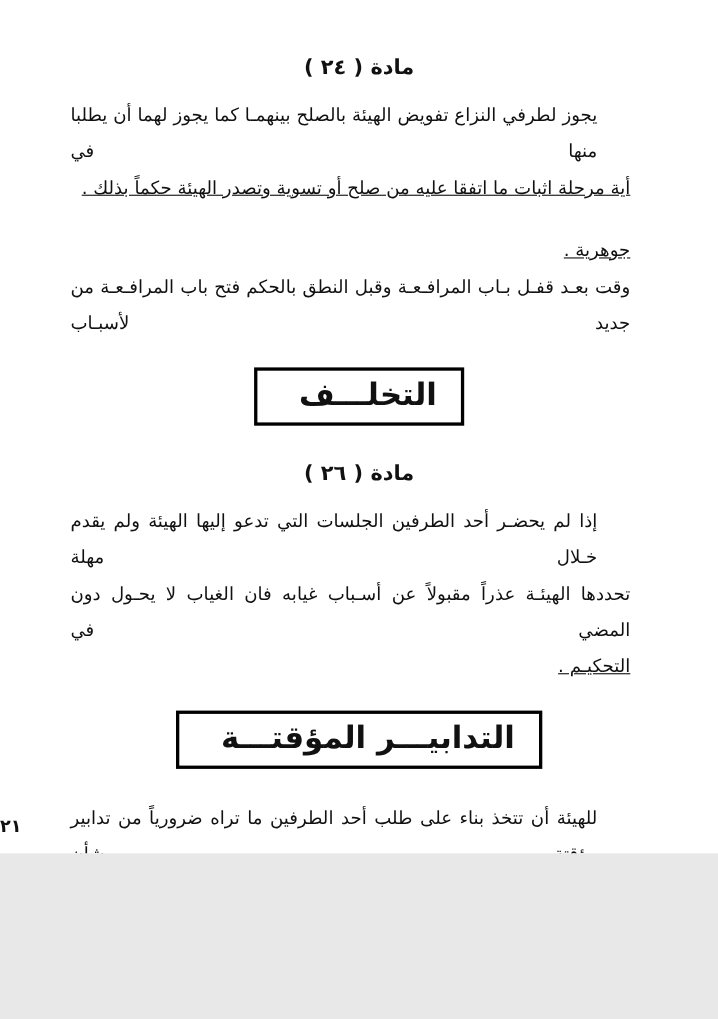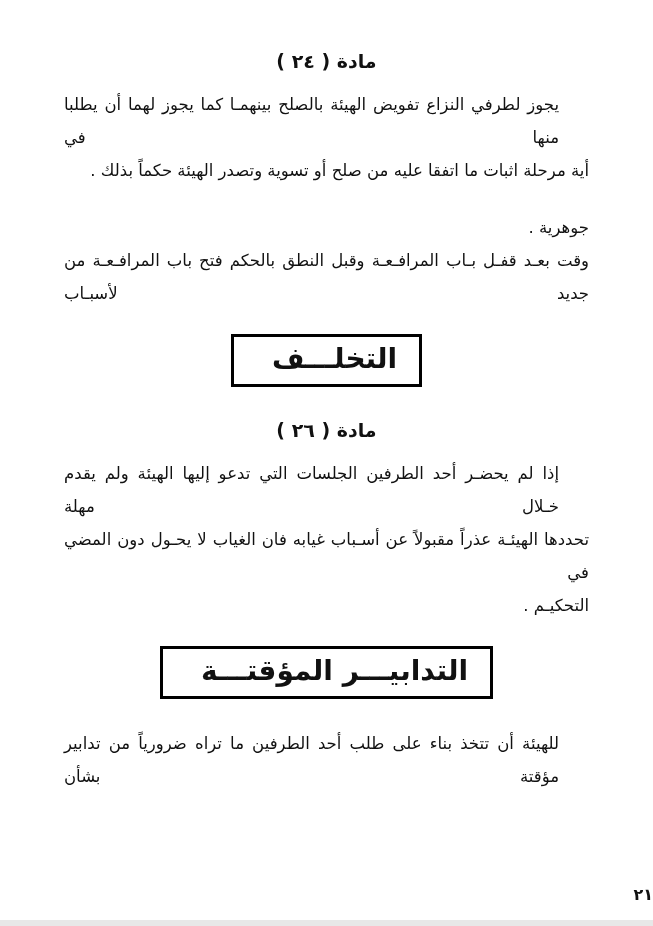--- a/index.html
+++ b/index.html
@@ -3,74 +3,75 @@
 <meta charset="utf-8">
 <style>
   html, body {
     margin: 0;
     padding: 0;
     background: #e8e8e8;
   }
   .page {
     position: relative;
     width: 653px;
-    height: 920px;
+    height: 776px;
     margin: 0 auto;
     background: #ffffff;
     color: #111111;
     direction: rtl;
     font-family: "DejaVu Sans", sans-serif;
     box-sizing: border-box;
     padding: 46px 64px 0 64px;
     overflow: hidden;
   }
   .article-heading {
     font-size: 19px;
     font-weight: bold;
     text-align: center;
     line-height: 30px;
     margin: 0 0 12px 0;
   }
   .article-paragraph {
-    margin: 0 0 24px 0;
+    margin: 0 16px 24px 0;
     font-size: 16.5px;
     line-height: 33px;
   }
   .pline {
     display: block;
     text-align: justify;
     text-align-last: justify;
     white-space: normal;
   }
   .pline.first {
     padding-right: 30px;
   }
   .pline.last {
     text-align: left;
     text-align-last: right;
+    text-decoration: underline;
   }
   .box-wrap {
     text-align: center;
     margin: 8px 0 28px 0;
   }
   .section-box {
     display: inline-block;
     border: 3px solid #000000;
     padding: 1px 22px 4px 38px;
     font-size: 28px;
     font-weight: bold;
     line-height: 42px;
     background: #ffffff;
   }
   .page-number {
     position: absolute;
     bottom: 16px;
     left: 0;
     right: 0;
-    text-align: right;
+    text-align: left;
     font-size: 16px;
     font-weight: bold;
   }
 </style>
 </head>
 <body>
 
 <div class="page">
 
   <h2 class="article-heading">مادة ( ٢٤ )</h2>

